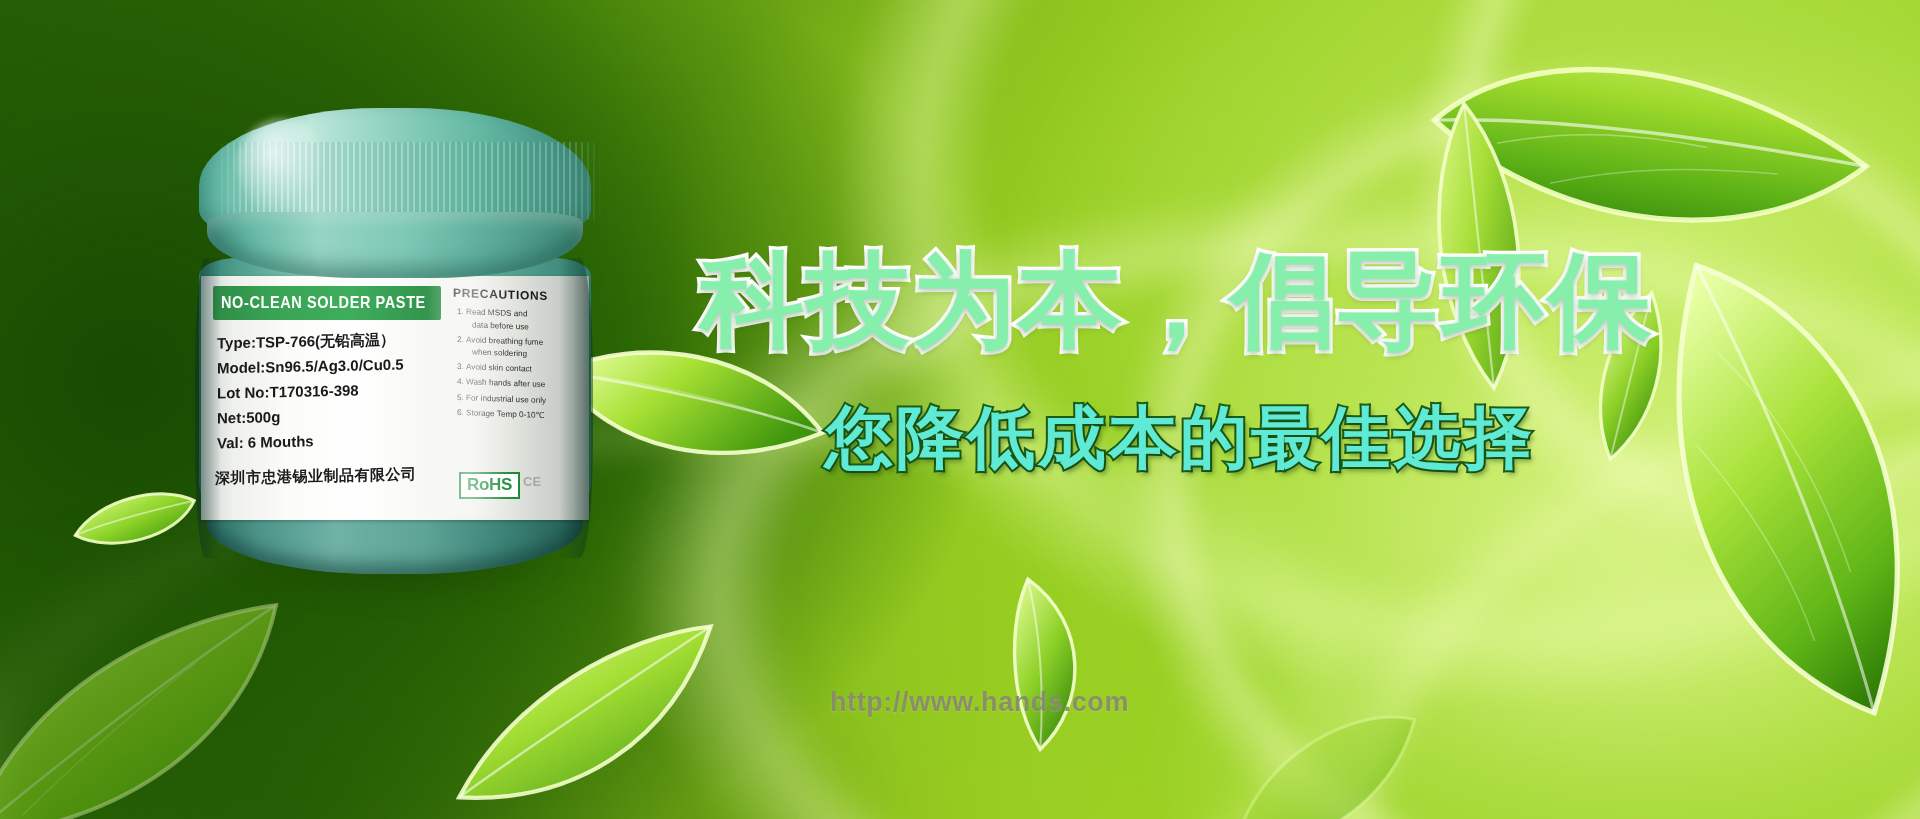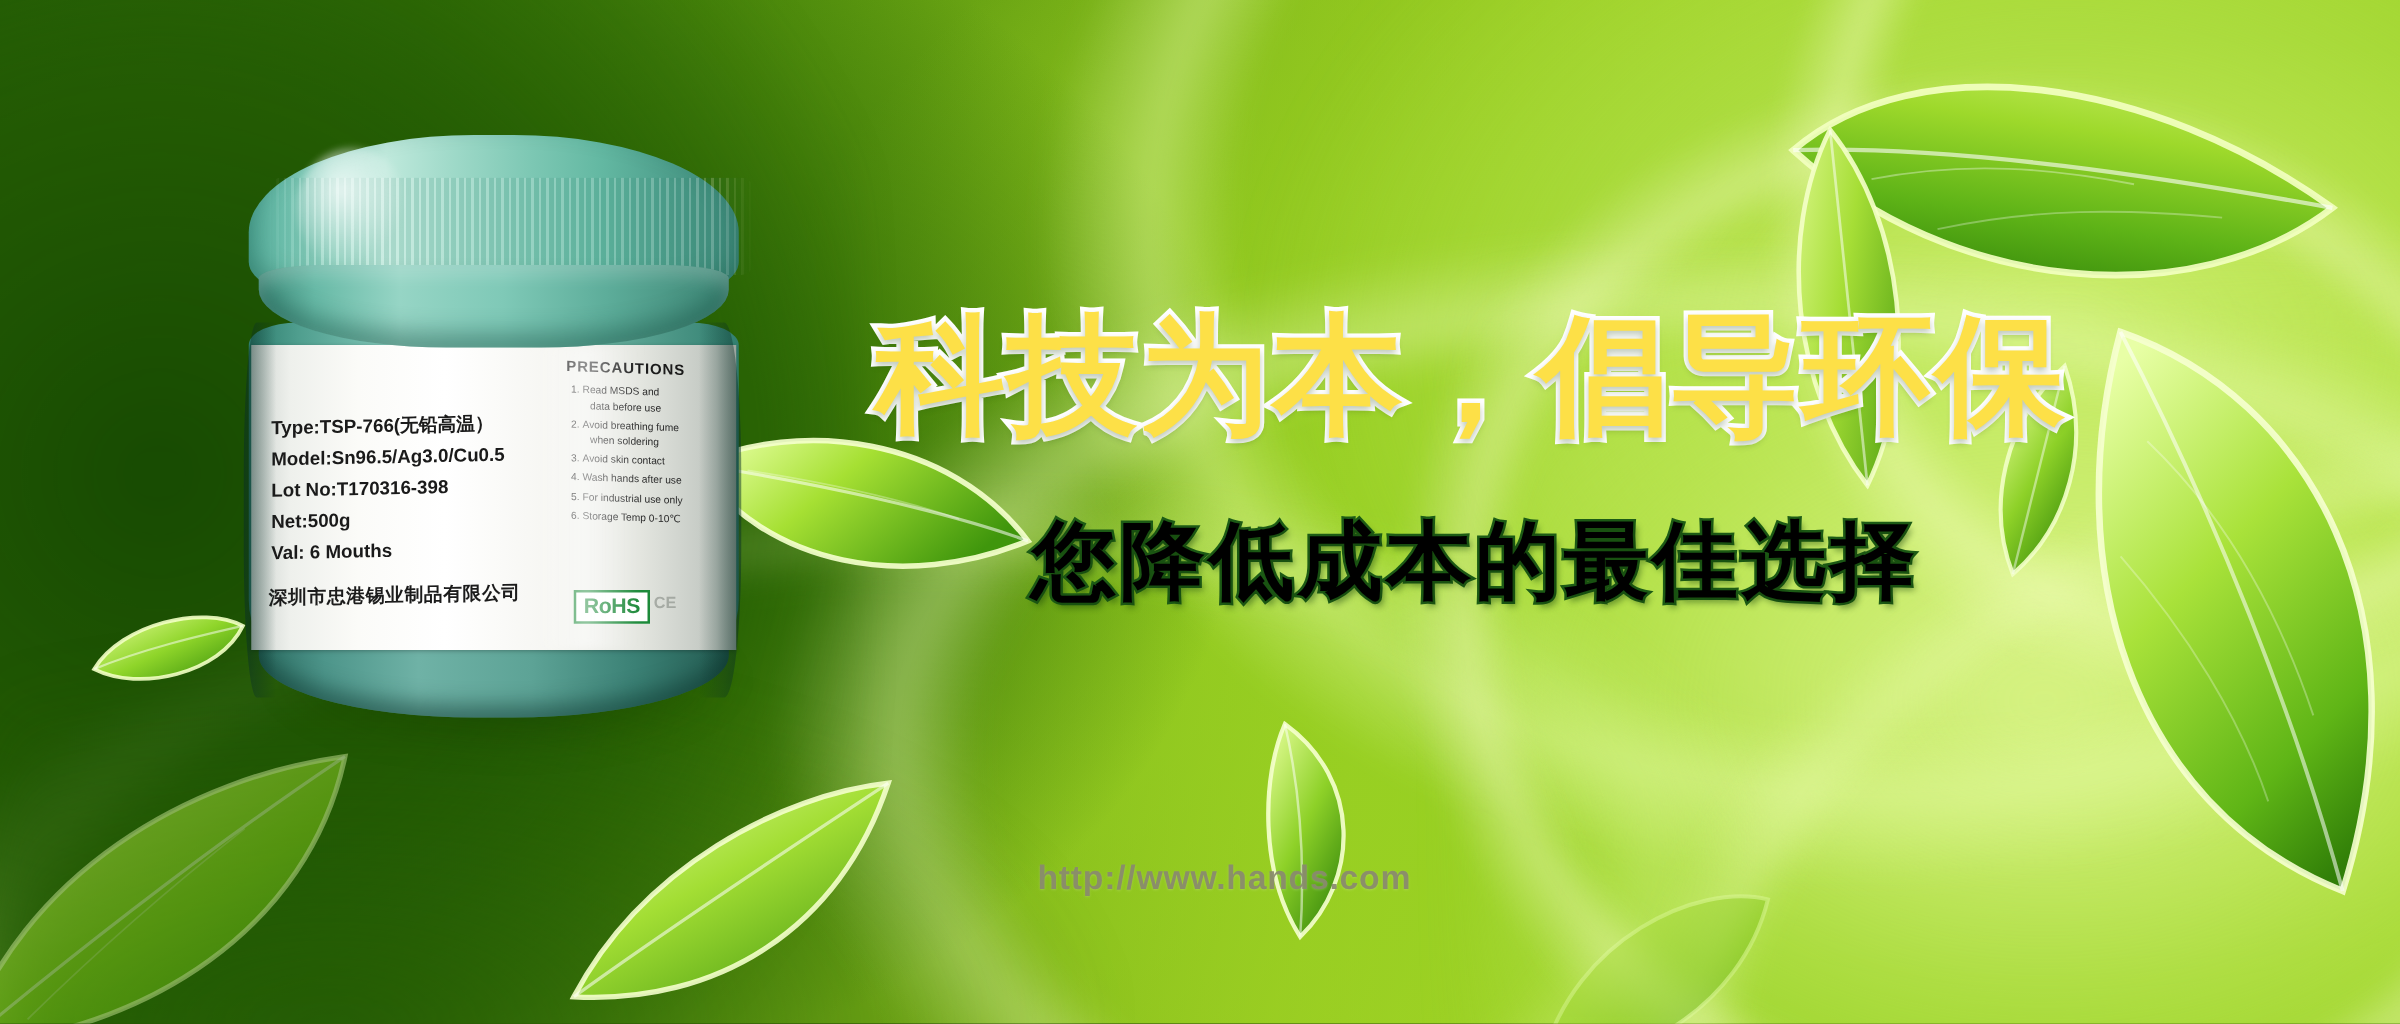--- a/index.html
+++ b/index.html
@@ -180,39 +180,38 @@
   .jar-edge-right{
     position:absolute;left:374px;top:150px;width:34px;height:300px;
     background:linear-gradient(270deg,rgba(8,46,38,.5),rgba(8,46,38,0));
     border-radius:0 40% 40% 0;
   }
 
   
   #headline{
     position:absolute;left:700px;top:248px;
     font-size:104px;font-weight:900;line-height:1;
-    color:#fde047;
+    color:#86efac;
     letter-spacing:2px;
     white-space:nowrap;
     -webkit-text-stroke:7px #ffffff;
     paint-order:stroke fill;
     text-shadow:0 3px 6px rgba(20,60,8,.28);
     font-family:"DejaVu Sans","Liberation Sans",sans-serif;
   }
   #subtitle{
     position:absolute;left:825px;top:404px;
     font-size:68px;font-weight:900;line-height:1;
-    color:#000000;
+    color:#5eead4;
     letter-spacing:3px;
     white-space:nowrap;
     -webkit-text-stroke:4px #1d5c16;
     paint-order:stroke fill;
     text-shadow:3px 4px 5px rgba(18,60,8,.45);
     font-family:"DejaVu Sans","Liberation Sans",sans-serif;
-    margin-top:12px;
   }
   #site-url{
     position:absolute;left:830px;top:687px;
     font-size:27px;font-weight:700;
     color:#8a8a70;
     letter-spacing:.6px;
     opacity:.92;
     font-family:"Liberation Sans",sans-serif;
     text-shadow:0 1px 2px rgba(255,255,255,.18);
   }
@@ -381,20 +380,23 @@
     </svg>
   </div>
 
   <div id="jar">
     <div class="jar-shadow"></div>
     <div class="jar-body"></div>
     <div class="jar-base"></div>
 
     <div class="jar-label">
 
+      <div class="label-green-bar">
+        <span>NO-CLEAN SOLDER PASTE</span>
+      </div>
 
       <div class="label-lines">
         <div>Type:TSP-766(无铅高温）</div>
         <div>Model:Sn96.5/Ag3.0/Cu0.5</div>
         <div>Lot No:T170316-398</div>
         <div>Net:500g</div>
         <div>Val: 6 Mouths</div>
       </div>
 
       <div class="label-company">深圳市忠港锡业制品有限公司</div>

